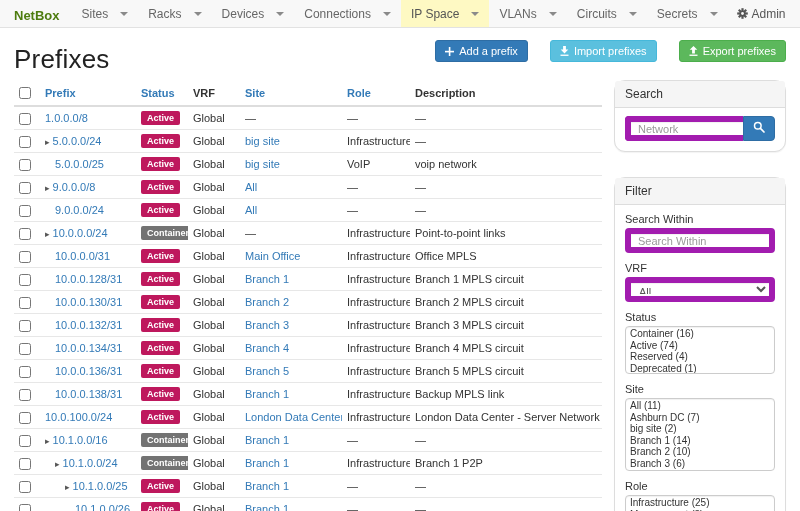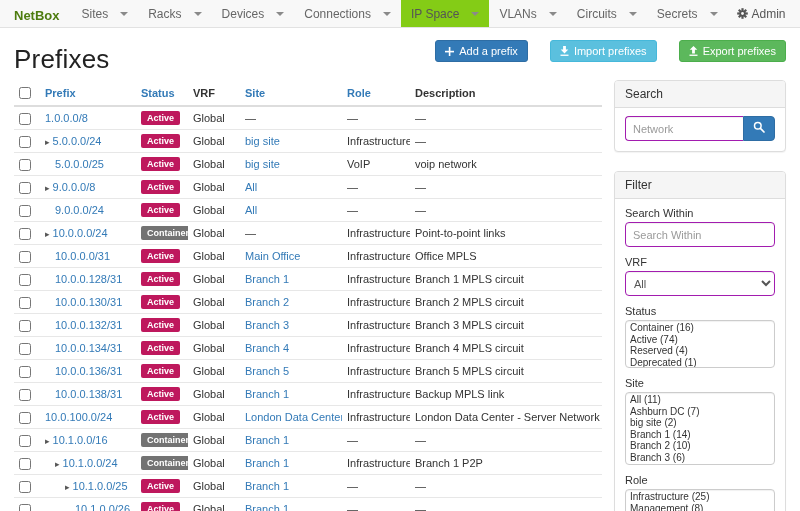--- a/index.html
+++ b/index.html
@@ -12,21 +12,21 @@
   .navbar {
     height: 28px; background: #f8f8f8; border-bottom: 1px solid #e2e2e2;
     display: flex; align-items: stretch; font-size: 12px;
   }
   .brand { line-height: 27px; padding: 2px 12px 0 14px; font-weight: bold; font-size: 13px; color: #4d7c0f; cursor: pointer; }
   .nav { display: flex; list-style: none; }
   .nav-item {
     display: flex; align-items: center; gap: 12px;
     padding: 0 10px; color: #666; cursor: pointer; white-space: nowrap;
   }
-  .nav-item.active { background: #84cc16; color: #555; }
+  .nav-item.active { background: #fef9c3; color: #555; }
   .caret {
     display: inline-block; width: 0; height: 0;
     border-top: 4px solid #8a8a8a; border-left: 4px solid transparent; border-right: 4px solid transparent;
   }
   .navbar-right { margin-left: auto; display: flex; }
   .nav-right-item { display: flex; align-items: center; gap: 4px; padding: 0 9px; color: #555; cursor: pointer; white-space: nowrap; }
   .nav-right-item svg, .nav-item svg { display: block; }
 
   
   .container { padding: 4px 14px 0; }
@@ -62,31 +62,31 @@
   .label {
     display: inline-block; font-size: 9px; font-weight: bold; color: #fff;
     padding: 2px 6px; border-radius: 2px; line-height: 10px;
   }
   .label-active { background: #be185d; }
   .label-container { background: #737373; }
   .expand-arrow { color: #555; font-size: 9px; margin-right: 3px; cursor: pointer; }
   input[type="checkbox"] { width: 12px; height: 12px; cursor: pointer; vertical-align: middle; }
 
   
-  .panel { border: 1px solid #ddd; border-radius: 4px; background: #fff; margin-bottom: 19px; box-shadow: 0 1px 1px rgba(0,0,0,.05); }
+  .panel { border: 1px solid #ddd; border-radius: 11px; background: #fff; margin-bottom: 25px; box-shadow: 0 1px 1px rgba(0,0,0,.05); }
   .panel-heading {
     background: #f5f5f5; border-bottom: 1px solid #ddd; padding: 6px 10px;
     font-size: 12px; color: #333; border-radius: 3px 3px 0 0;
   }
   .panel-body { padding: 8px 10px 10px; }
   .form-group { margin-bottom: 9px; }
   .form-group:last-child { margin-bottom: 0; }
   .control-label { display: block; font-size: 11px; color: #333; margin-bottom: 3px; }
   .form-control {
-    width: 100%; height: 25px; border: 1px solid #a21caf; border-radius: 4px;
+    width: 100%; height: 25px; border: 6px solid #a21caf; border-radius: 4px;
     font-family: inherit; font-size: 11px; color: #555; padding: 3px 7px; background: #fff;
     box-shadow: inset 0 1px 1px rgba(0,0,0,.06);
   }
   .form-control::placeholder { color: #9a9a9a; }
   select.form-control { padding: 2px 4px; }
   .input-group { display: flex; }
   .input-group .form-control { flex: 1; min-width: 0; border-radius: 4px 0 0 4px; border-right: none; }
   .search-btn {
     width: 32px; background: #337ab7; border: 1px solid #2e6da4; border-radius: 0 4px 4px 0;
     display: flex; align-items: center; justify-content: center; cursor: pointer;

